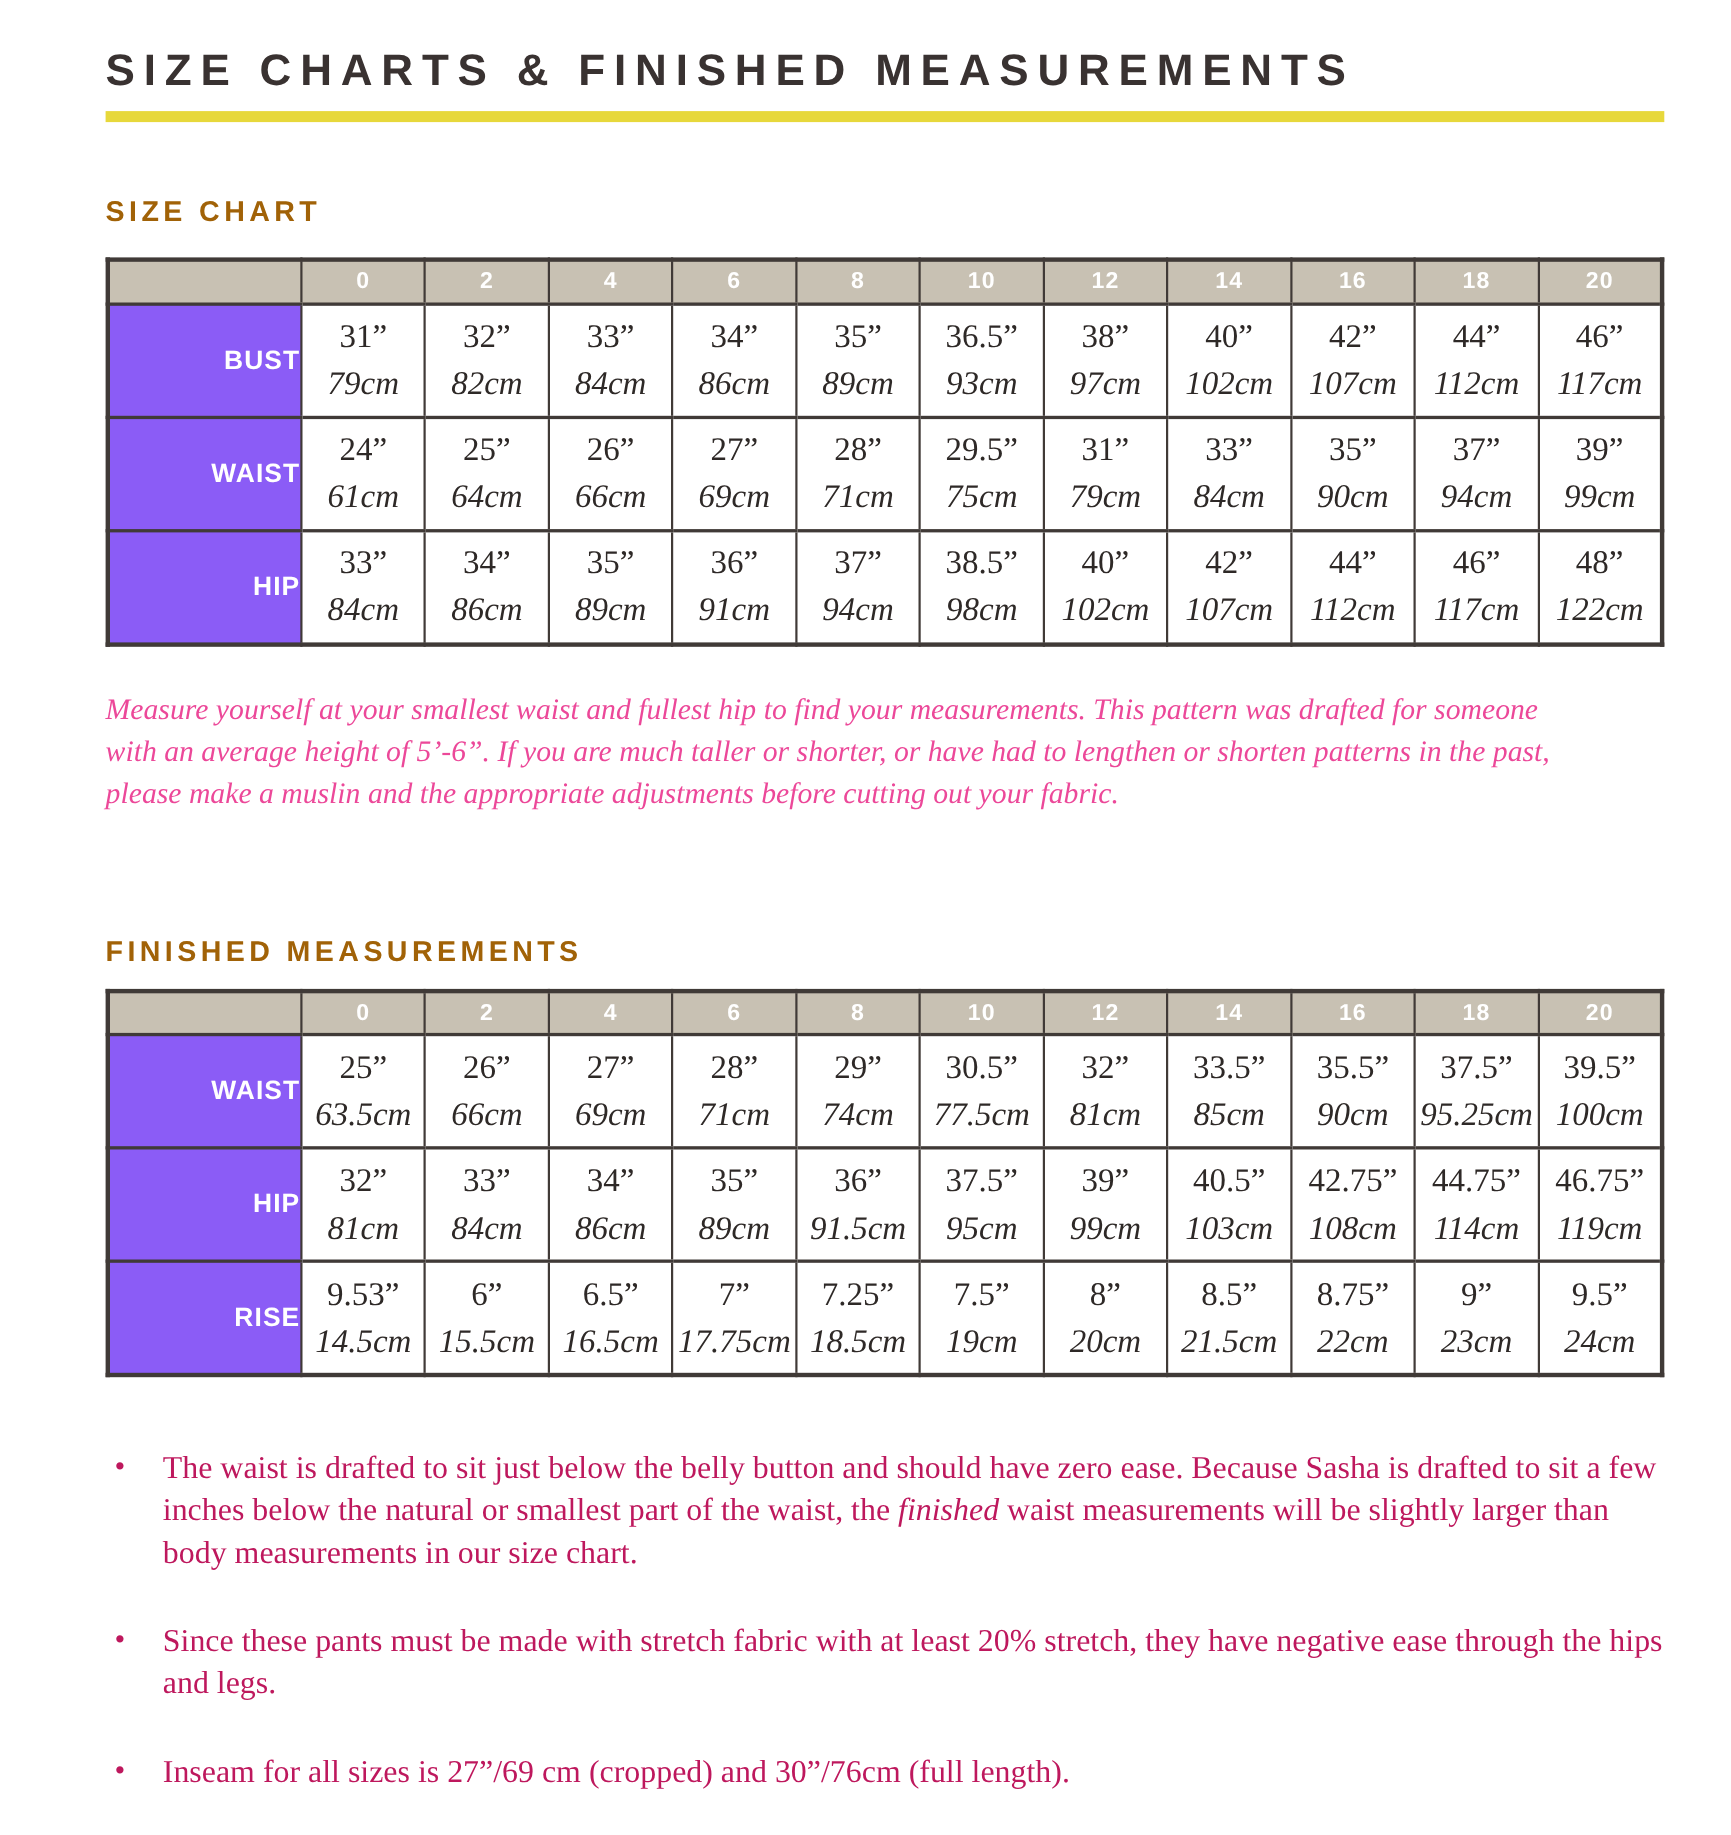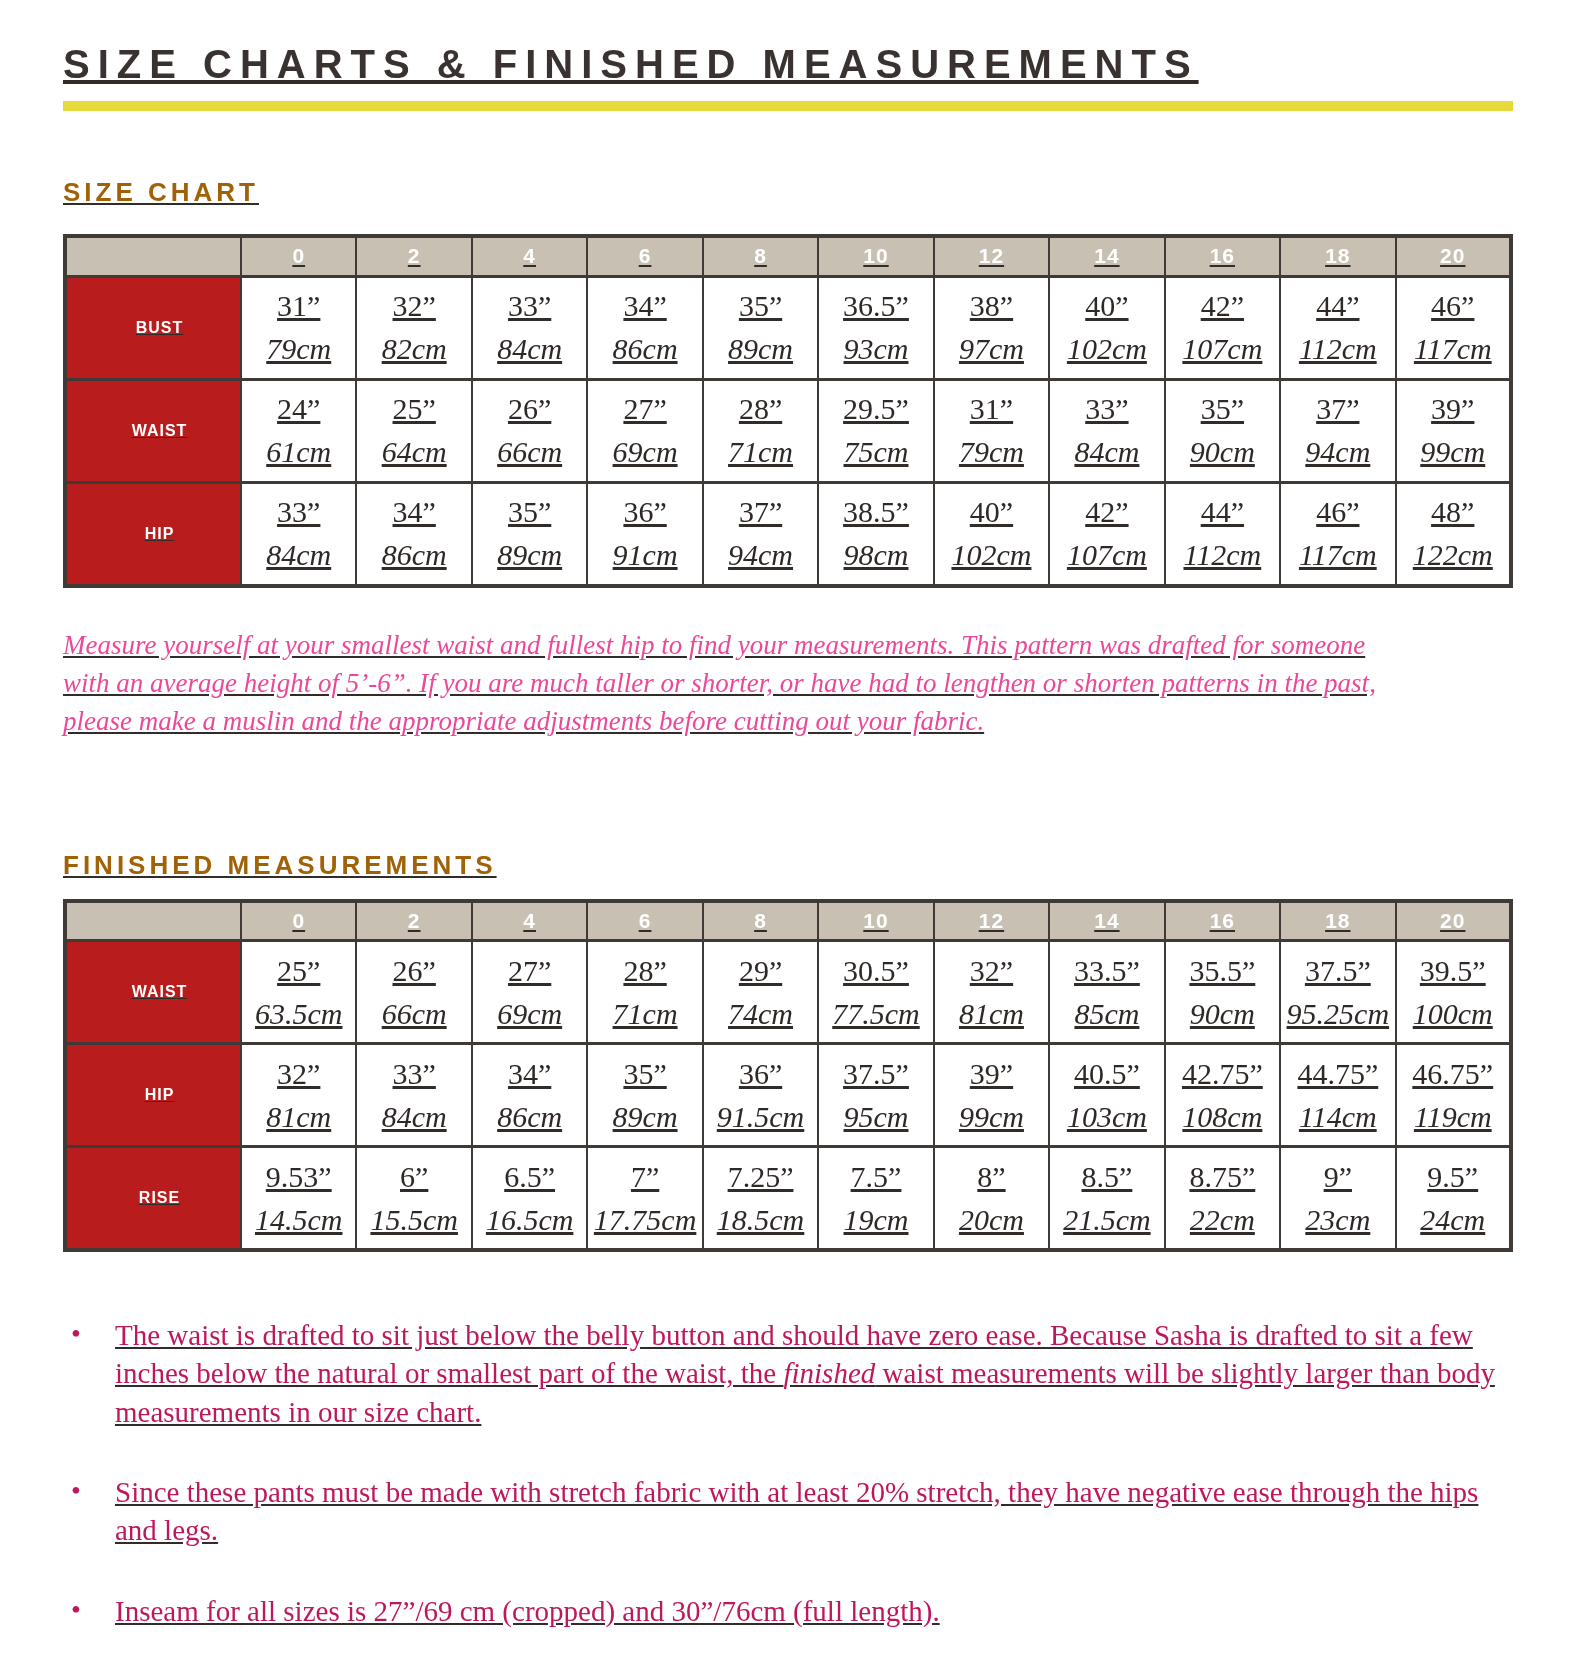--- a/index.html
+++ b/index.html
@@ -4,21 +4,21 @@
 <style>
   * { margin: 0; padding: 0; box-sizing: border-box; }
   html, body { background: #ffffff; }
   body {
     width: 1574px;
     height: 1668px;
     overflow: hidden;
     font-family: "Liberation Serif", serif;
     color: #322c29;
   }
-  .page { padding: 42px 61px 0 63px; text-decoration: underline; }
+  .page { padding: 42px 61px 0 96px; }
 
   
   h1 {
     font-family: "Liberation Sans", sans-serif;
     font-weight: bold;
     font-size: 40px;
     letter-spacing: 8px;
     color: #393231;
     white-space: nowrap;
   }
@@ -52,27 +52,27 @@
     background: #c8c1b3;
     color: #ffffff;
     font-family: "Liberation Sans", sans-serif;
     font-weight: bold;
     font-size: 21px;
     letter-spacing: 1px;
     height: 40px;
     text-align: center;
   }
   td.row-label {
-    background: #b91c1c;
+    background: #8b5cf6;
     color: #ffffff;
     font-family: "Liberation Sans", sans-serif;
     font-weight: bold;
-    font-size: 16px;
+    font-size: 24px;
     letter-spacing: 1px;
-    text-align: center;
+    text-align: right;
     padding-left: 12px;
     vertical-align: middle;
   }
   td.val { height: 102px; text-align: center; vertical-align: middle; padding: 0; }
   td.val .cellwrap {
     display: flex; flex-direction: column; justify-content: space-evenly;
     height: 100px;
   }
   .in { font-size: 30px; color: #2e2927; line-height: 1; }
   .cm { font-size: 30px; font-style: italic; color: #2e2927; line-height: 1; }

